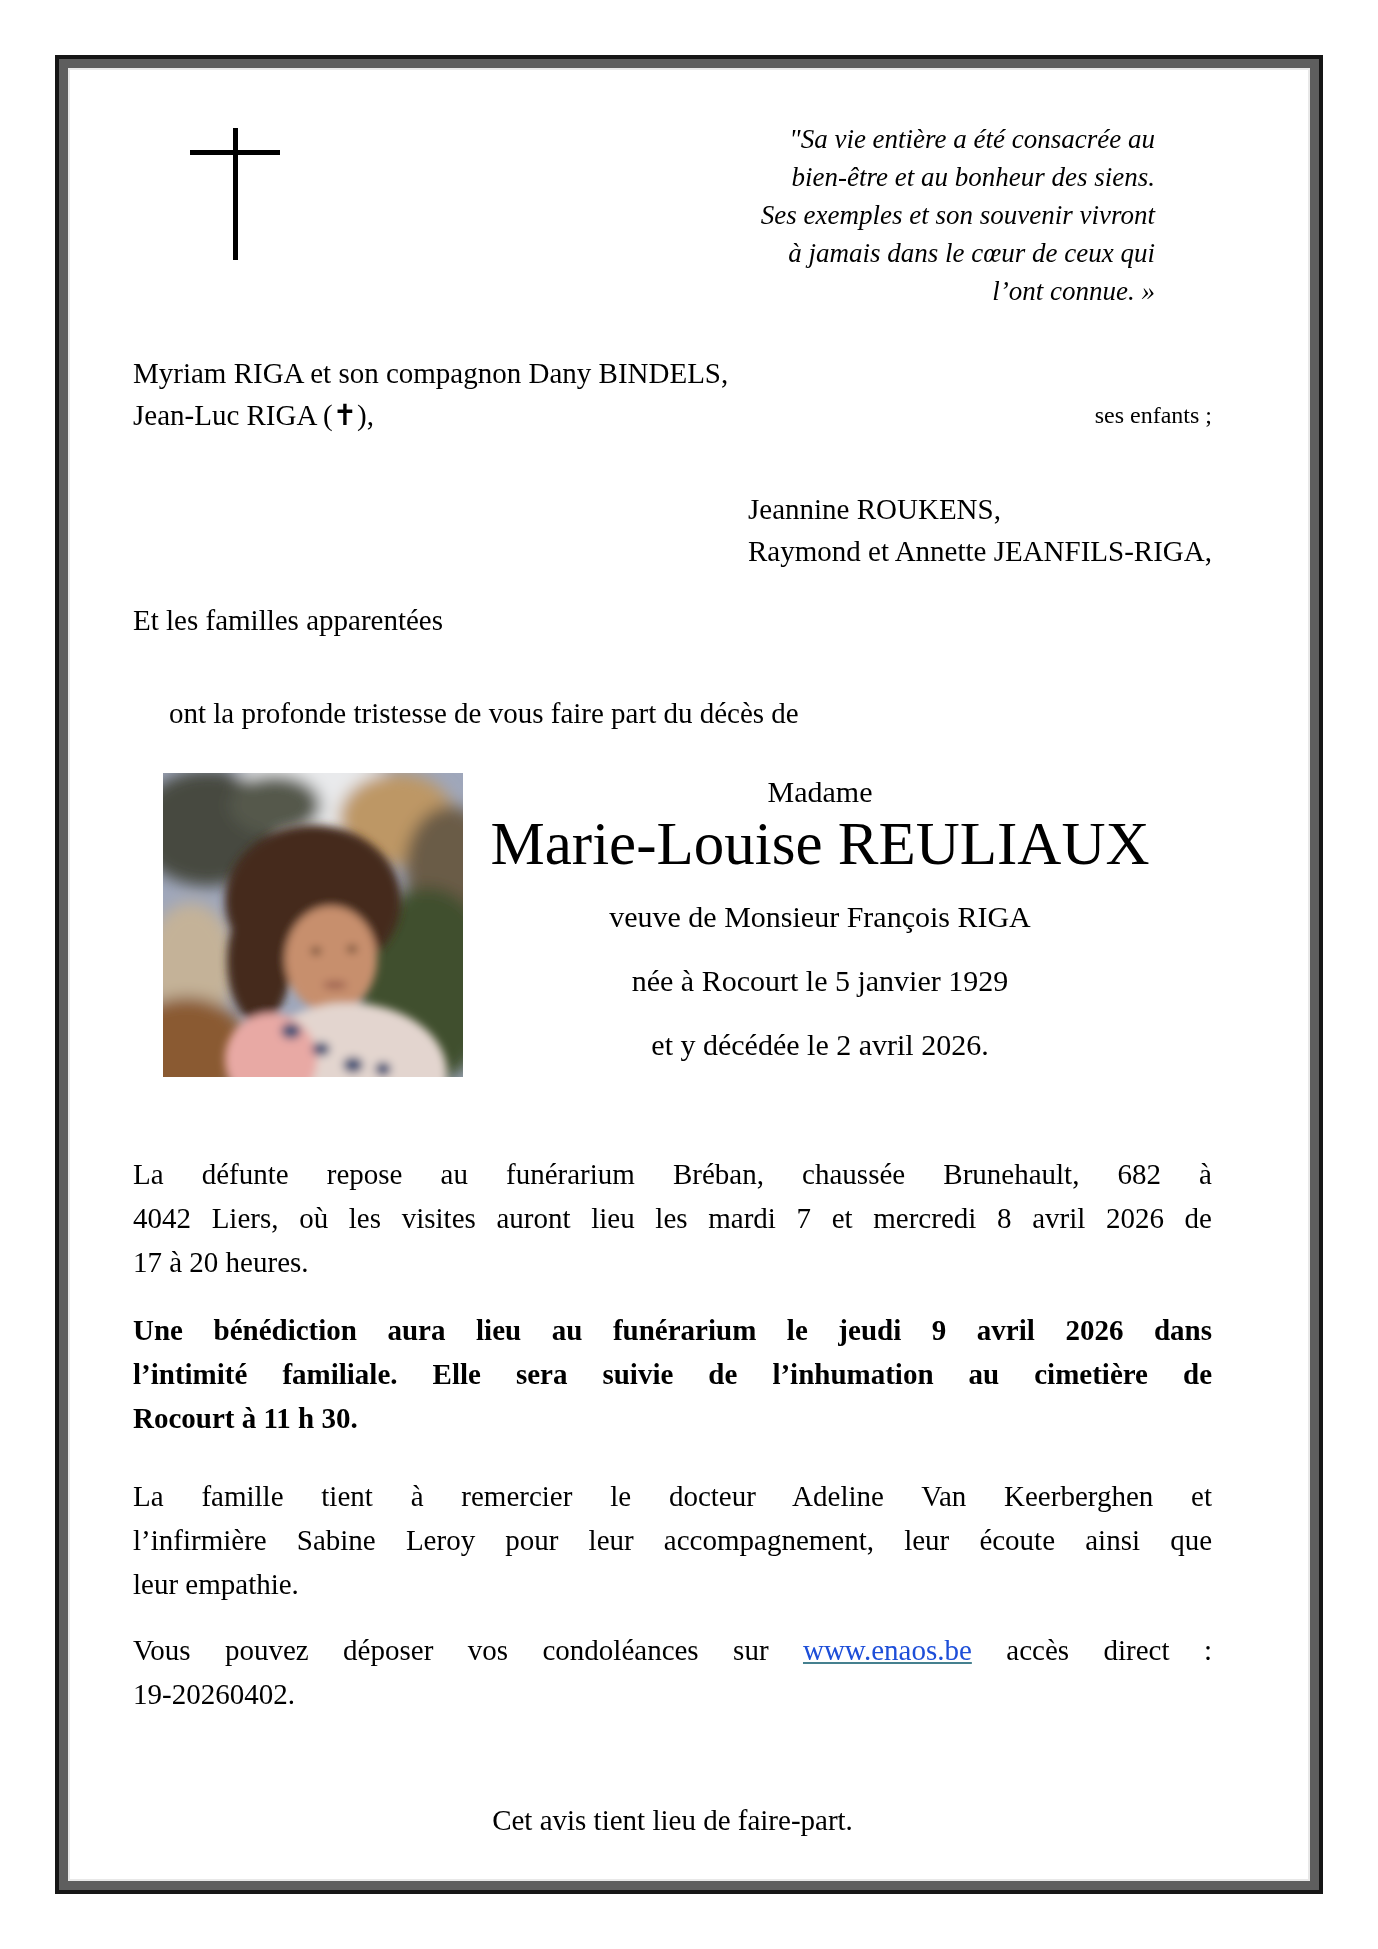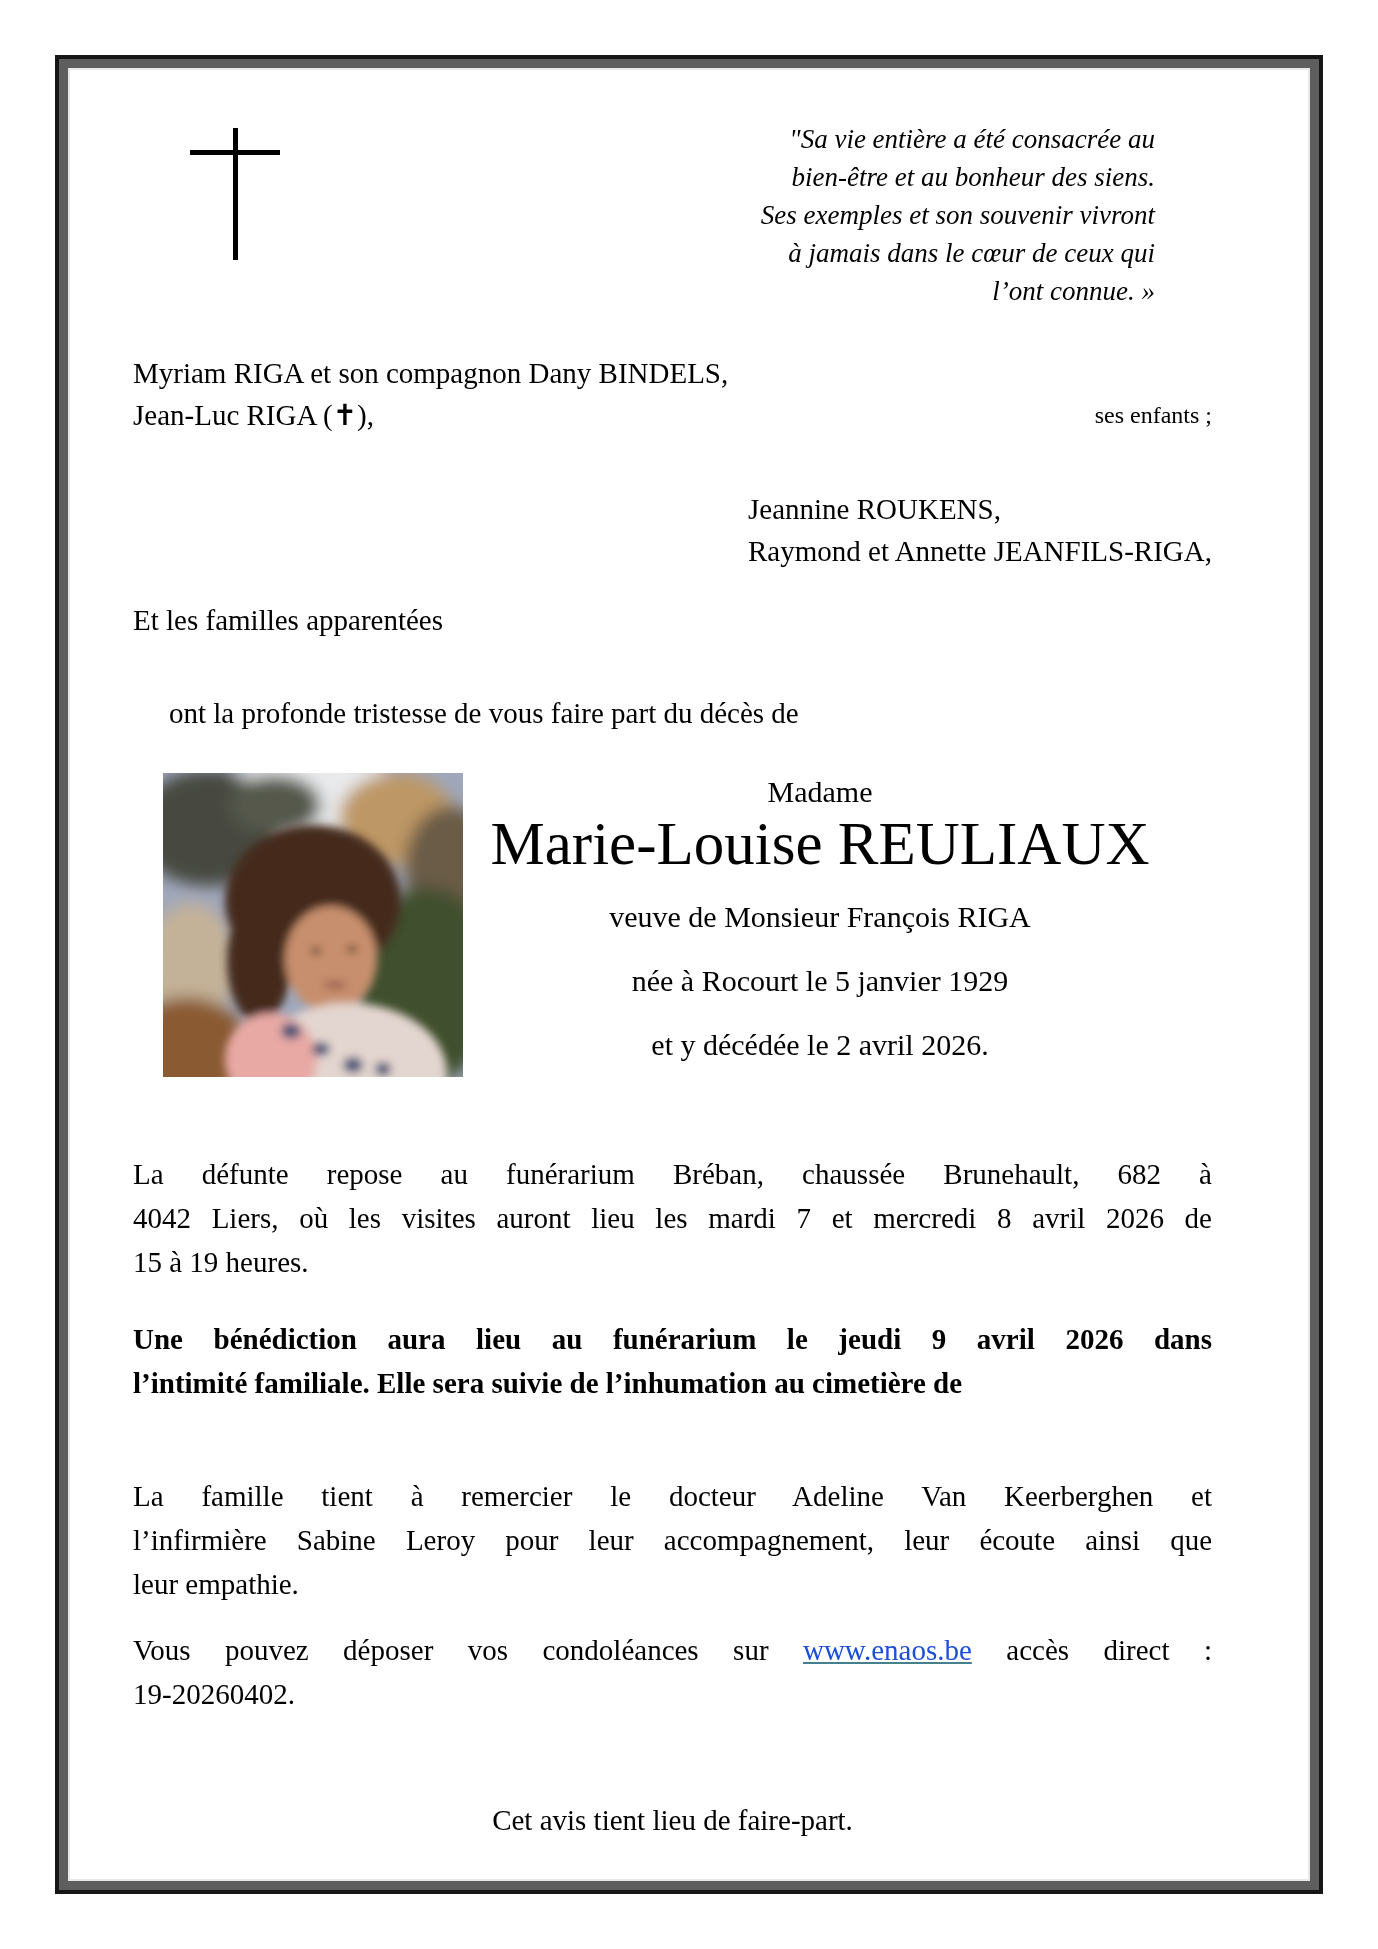--- a/index.html
+++ b/index.html
@@ -43,21 +43,21 @@
   
   .deceased{position:absolute;left:380px;top:700px;width:740px;text-align:center;}
   .d-title{font-size:30px;line-height:44px;}
   .d-name{font-size:61px;line-height:60px;font-weight:normal;margin-top:0;}
   .d-line{font-size:30px;line-height:42px;margin-top:22px;}
 
   
   .jpar{font-size:29px;line-height:44px;}
   .jpar .line{text-align:justify;text-align-last:justify;}
   .jpar .line:last-child{text-align-last:left;}
-  .jpar.bold{font-weight:bold;margin-top:9px;}
+  .jpar.bold{font-weight:bold;}
   .pline{font-size:29px;line-height:44px;text-align:justify;text-align-last:justify;}
   .pline2{font-size:29px;line-height:44px;}
   a.enaos{color:#1d4ed8;text-decoration:underline;text-decoration-color:#45808f;cursor:pointer;}
   .closing{font-size:29px;line-height:44px;text-align:center;}
 </style>
 </head>
 <body>
 
 <div class="page">
   <div class="frame">
@@ -134,26 +134,27 @@
             <div class="d-title">Madame</div>
             <div class="d-name">Marie-Louise REULIAUX</div>
             <div class="d-line">veuve de Monsieur François RIGA</div>
             <div class="d-line">née à Rocourt le 5 janvier 1929</div>
             <div class="d-line">et y décédée le 2 avril 2026.</div>
           </div>
 
           <div class="col jpar" style="top:1082px;">
               <div class="line">La défunte repose au funérarium Bréban, chaussée Brunehault, 682 à</div>
               <div class="line">4042 Liers, où les visites auront lieu les mardi 7 et mercredi 8 avril 2026 de</div>
-              <div class="line">15 à 19 heures.</div>
+              <div class="line">17 à 20 heures.</div>
             </div>
 
           <div class="col jpar bold" style="top:1238px;">
               <div class="line">Une bénédiction aura lieu au funérarium le jeudi 9 avril 2026 dans</div>
               <div class="line">l’intimité familiale. Elle sera suivie de l’inhumation au cimetière de</div>
+              <div class="line">Rocourt à 11 h 30.</div>
             </div>
 
           <div class="col jpar" style="top:1404px;">
               <div class="line">La famille tient à remercier le docteur Adeline Van Keerberghen et</div>
               <div class="line">l’infirmière Sabine Leroy pour leur accompagnement, leur écoute ainsi que</div>
               <div class="line">leur empathie.</div>
             </div>
 
           <div class="col" style="top:1558px;">
             <div class="pline"><span>Vous pouvez déposer vos condoléances sur</span> <a class="enaos">www.enaos.be</a> <span>accès direct :</span></div>

